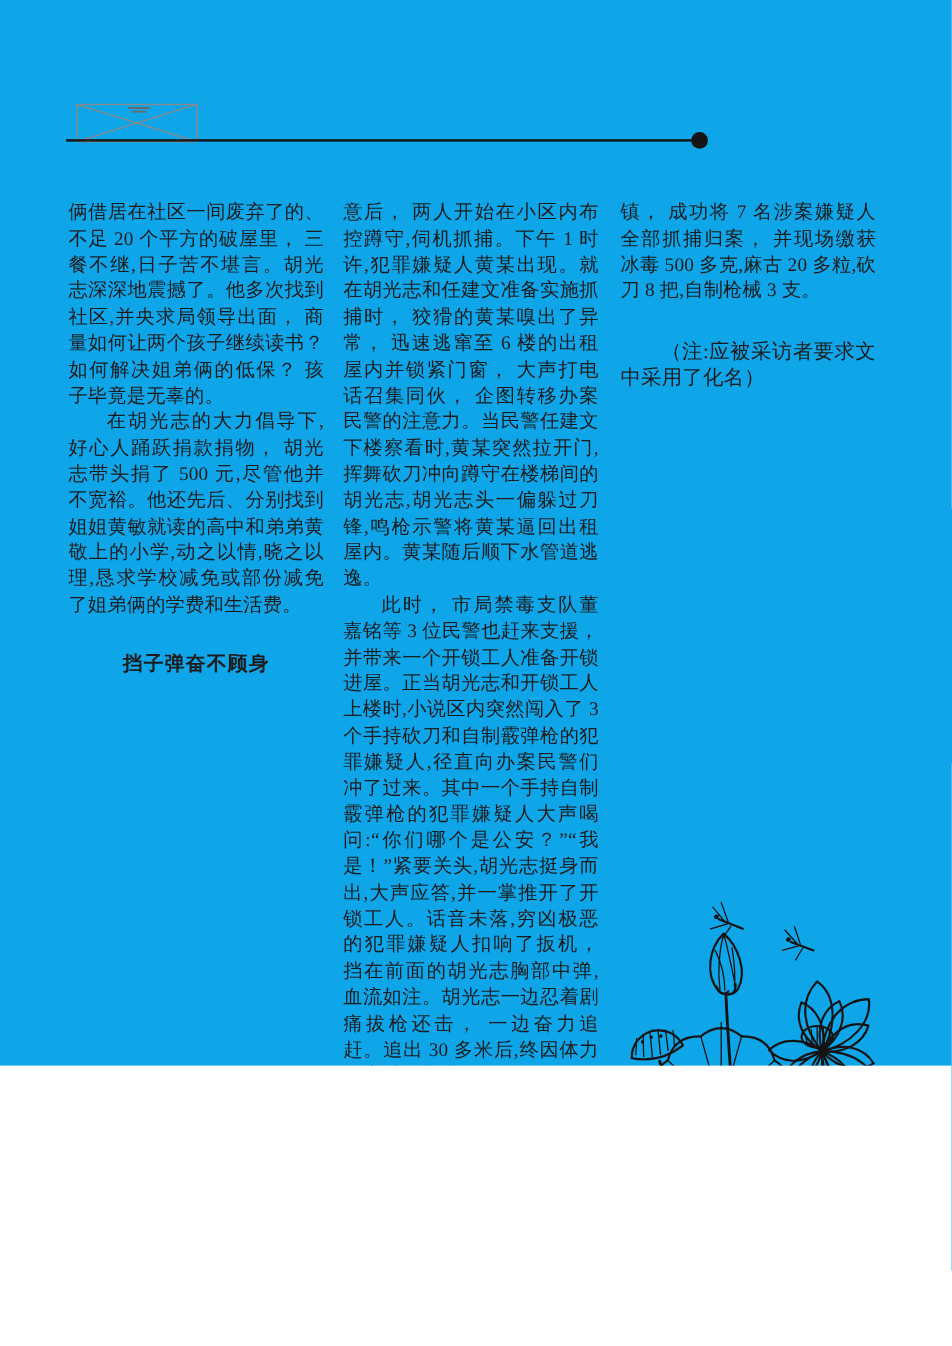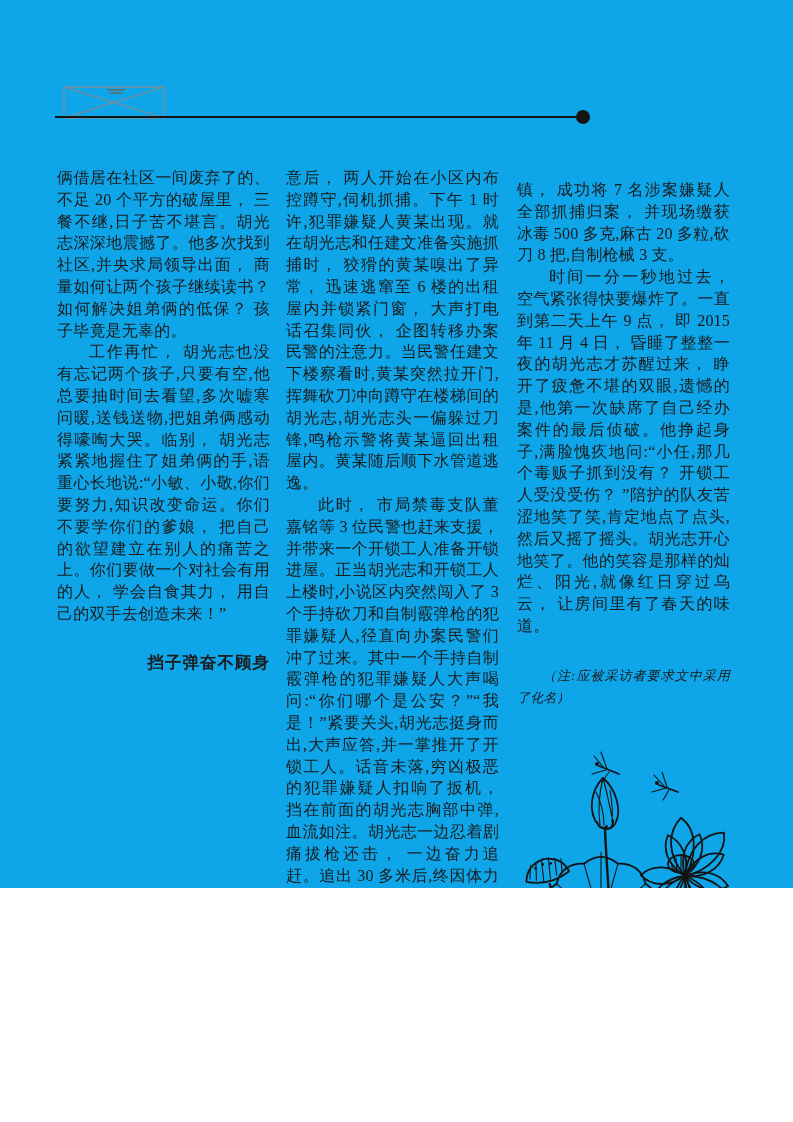--- a/index.html
+++ b/index.html
@@ -26,30 +26,30 @@
   }
   
   .col{
     position:absolute;top:167px;width:213px;
     font-size:16px;line-height:21.8px;
     text-align:justify;text-justify:inter-character;
     letter-spacing:0.2px;
   }
   .col-1{left:57px;}
   .col-2{left:286px;}
-  .col-3{left:517px;margin-top:12px;}
+  .col-3{left:517px;}
   .col p{margin:0;text-indent:2em;}
   .col p.cont{text-indent:0;}
   .subhead{
     font-family:"Liberation Sans", sans-serif;
     font-weight:bold;font-size:16.5px;
-    text-align:right;margin:27px 0 15px 0;
+    text-align:center;margin:27px 0 15px 0;
     letter-spacing:1px;
   }
-  .note{font-style:italic;margin-top:28px !important;font-size:13px;}
+  .note{margin-top:28px !important;font-size:17px;}
   .pagenum{
     position:absolute;left:60px;top:1004px;
     font-size:15px;letter-spacing:2px;
   }
   
   .lotus{position:absolute;left:503px;top:748px;}
   .lotus path,.lotus line,.lotus circle,.lotus ellipse{
     stroke:#141414;fill:none;stroke-linecap:round;stroke-linejoin:round;
   }
   .lotus .fat{stroke-width:2.4;}
@@ -71,32 +71,31 @@
       <line class="ph-rect" x1="101" y1="1" x2="1" y2="32"></line>
       <line class="ph-mark" x1="44" y1="4" x2="62" y2="4"></line>
       <line class="ph-mark" x1="47" y1="7" x2="59" y2="7"></line>
     </svg>
   </div>
   <div class="header-rule"></div>
   <div class="header-dot"></div>
 
   <div class="col col-1">
     <p class="cont">俩借居在社区一间废弃了的、不足 20 个平方的破屋里， 三餐不继,日子苦不堪言。胡光志深深地震撼了。他多次找到社区,并央求局领导出面， 商量如何让两个孩子继续读书？ 如何解决姐弟俩的低保？ 孩子毕竟是无辜的。</p>
-    <p>工作再忙， 胡光志也没有忘记两个孩子,只要有空,他总要抽时间去看望,多次嘘寒问暖,送钱送物,把姐弟俩感动得嚎啕大哭。临别， 胡光志紧紧地握住了姐弟俩的手,语重心长地说:“小敏、小敬,你们要努力,知识改变命运。你们不要学你们的爹娘， 把自己的欲望建立在别人的痛苦之上。你们要做一个对社会有用的人， 学会自食其力， 用自己的双手去创造未来！”</p>
+    <p>在胡光志的大力倡导下,好心人踊跃捐款捐物， 胡光志带头捐了 500 元,尽管他并不宽裕。他还先后、分别找到姐姐黄敏就读的高中和弟弟黄敬上的小学,动之以情,晓之以理,恳求学校减免或部份减免了姐弟俩的学费和生活费。</p>
     <h3 class="subhead">挡子弹奋不顾身</h3>
   </div>
 
   <div class="col col-2">
     <p class="cont">意后， 两人开始在小区内布控蹲守,伺机抓捕。下午 1 时许,犯罪嫌疑人黄某出现。就在胡光志和任建文准备实施抓捕时， 狡猾的黄某嗅出了异常， 迅速逃窜至 6 楼的出租屋内并锁紧门窗， 大声打电话召集同伙， 企图转移办案民警的注意力。当民警任建文下楼察看时,黄某突然拉开门,挥舞砍刀冲向蹲守在楼梯间的胡光志,胡光志头一偏躲过刀锋,鸣枪示警将黄某逼回出租屋内。黄某随后顺下水管道逃逸。</p>
     <p>此时， 市局禁毒支队董嘉铭等 3 位民警也赶来支援， 并带来一个开锁工人准备开锁进屋。正当胡光志和开锁工人上楼时,小说区内突然闯入了 3 个手持砍刀和自制霰弹枪的犯罪嫌疑人,径直向办案民警们冲了过来。其中一个手持自制霰弹枪的犯罪嫌疑人大声喝问:“你们哪个是公安？”“我是！”紧要关头,胡光志挺身而出,大声应答,并一掌推开了开锁工人。话音未落,穷凶极恶的犯罪嫌疑人扣响了扳机， 挡在前面的胡光志胸部中弹,血流如注。胡光志一边忍着剧痛拔枪还击， 一边奋力追赶。追出 30 多米后,终因体力不支跌倒在血泊里。</p>
   </div>
 
   <div class="col col-3">
     <p class="cont">镇， 成功将 7 名涉案嫌疑人全部抓捕归案， 并现场缴获冰毒 500 多克,麻古 20 多粒,砍刀 8 把,自制枪械 3 支。</p>
-    <p>时间一分一秒地过去， 空气紧张得快要爆炸了。一直到第二天上午 9 点， 即 2015 年 11 月 4 日， 昏睡了整整一夜的胡光志才苏醒过来， 睁开了疲惫不堪的双眼,遗憾的是,他第一次缺席了自己经办案件的最后侦破。他挣起身子,满脸愧疚地问:“小任,那几个毒贩子抓到没有？ 开锁工人受没受伤？ ”陪护的队友苦涩地笑了笑,肯定地点了点头,然后又摇了摇头。胡光志开心地笑了。他的笑容是那样的灿烂、阳光,就像红日穿过乌云， 让房间里有了春天的味道。</p>
     <p class="note">（注:应被采访者要求文中采用了化名）</p>
   </div>
 
   <svg class="lotus" width="244" height="260" viewBox="0 0 244 260">
 
     <g transform="translate(96,12)">
       <circle class="fill" cx="-2" cy="4" r="2"></circle>
       <path class="mid" d="M0 6 L20 14"></path>
       <path class="thin" d="M5 8 L-5 -4 M8 9 L2 -8 M7 10 L-7 14 M10 12 L3 22"></path>
     </g>

